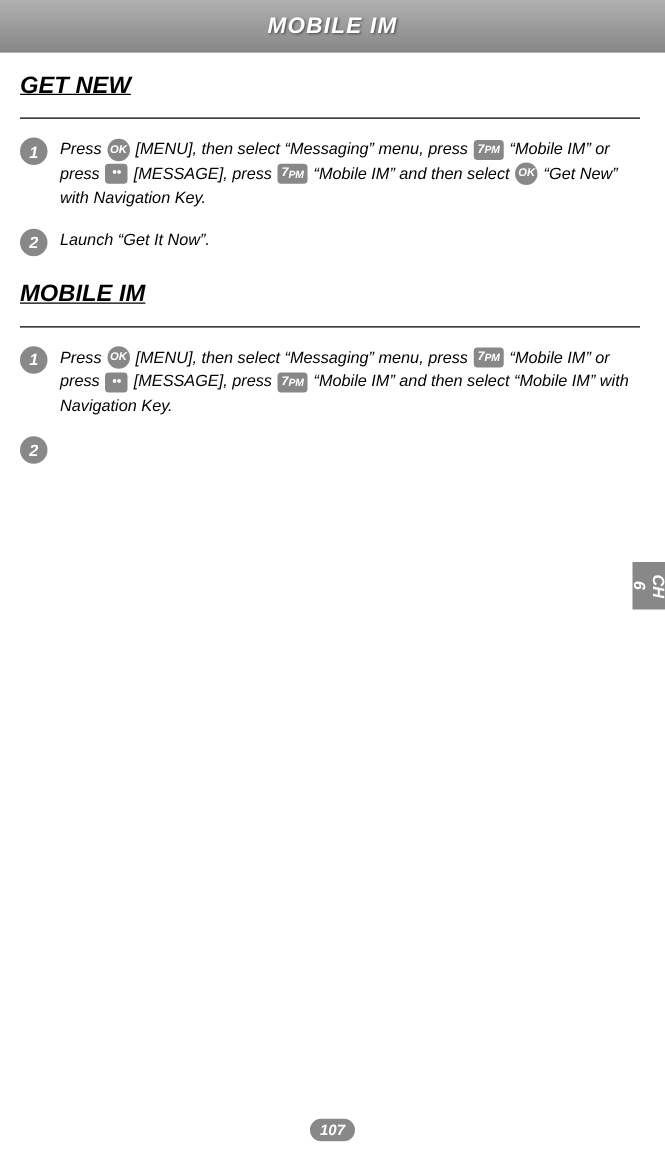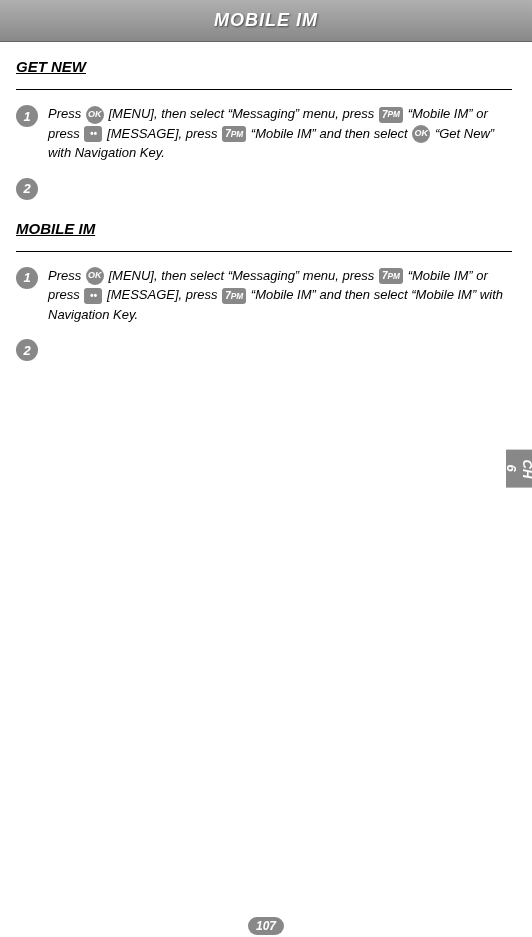--- a/index.html
+++ b/index.html
@@ -28,21 +28,21 @@
       color: #ffffff;
       letter-spacing: 1px;
       text-shadow: 1px 1px 2px rgba(0,0,0,0.5);
     }
 
     .content {
       padding: 16px 20px 16px 16px;
     }
 
     .section-heading {
-      font-size: 15px;
+      font-size: 19px;
       font-weight: bold;
       text-decoration: underline;
       margin-bottom: 14px;
     }
 
     .step {
       display: flex;
       align-items: flex-start;
       margin-bottom: 14px;
     }
@@ -127,21 +127,21 @@
       width: 26px;
       display: flex;
       flex-direction: column;
       align-items: center;
       justify-content: center;
       line-height: 1.2;
     }
 
     .page-number-area {
       position: absolute;
-      bottom: 4px;
+      bottom: 26px;
       left: 50%;
       transform: translateX(-50%);
     }
 
     .page-number-badge {
       background: #888888;
       color: #ffffff;
       font-size: 12px;
       font-weight: bold;
       padding: 2px 8px;
@@ -163,20 +163,23 @@
 
     <div class="step">
       <div class="step-number">1</div>
       <div class="step-text">
         Press <span class="key-circle-ok">OK</span> [MENU], then select “Messaging” menu, press <span class="key-btn">7<sup>PM</sup></span> “Mobile IM” or press <span class="key-btn">••</span> [MESSAGE], press <span class="key-btn">7<sup>PM</sup></span> “Mobile IM” and then select <span class="key-circle-ok">OK</span> “Get New” with Navigation Key.
       </div>
     </div>
 
     <div class="step">
       <div class="step-number">2</div>
+      <div class="step-text">
+        Launch “Get It Now”.
+      </div>
     </div>
   </div>
 
   <div class="section-block">
     <div class="section-heading">MOBILE IM</div>
     <hr class="section-divider">
 
     <div class="step">
       <div class="step-number">1</div>
       <div class="step-text">

